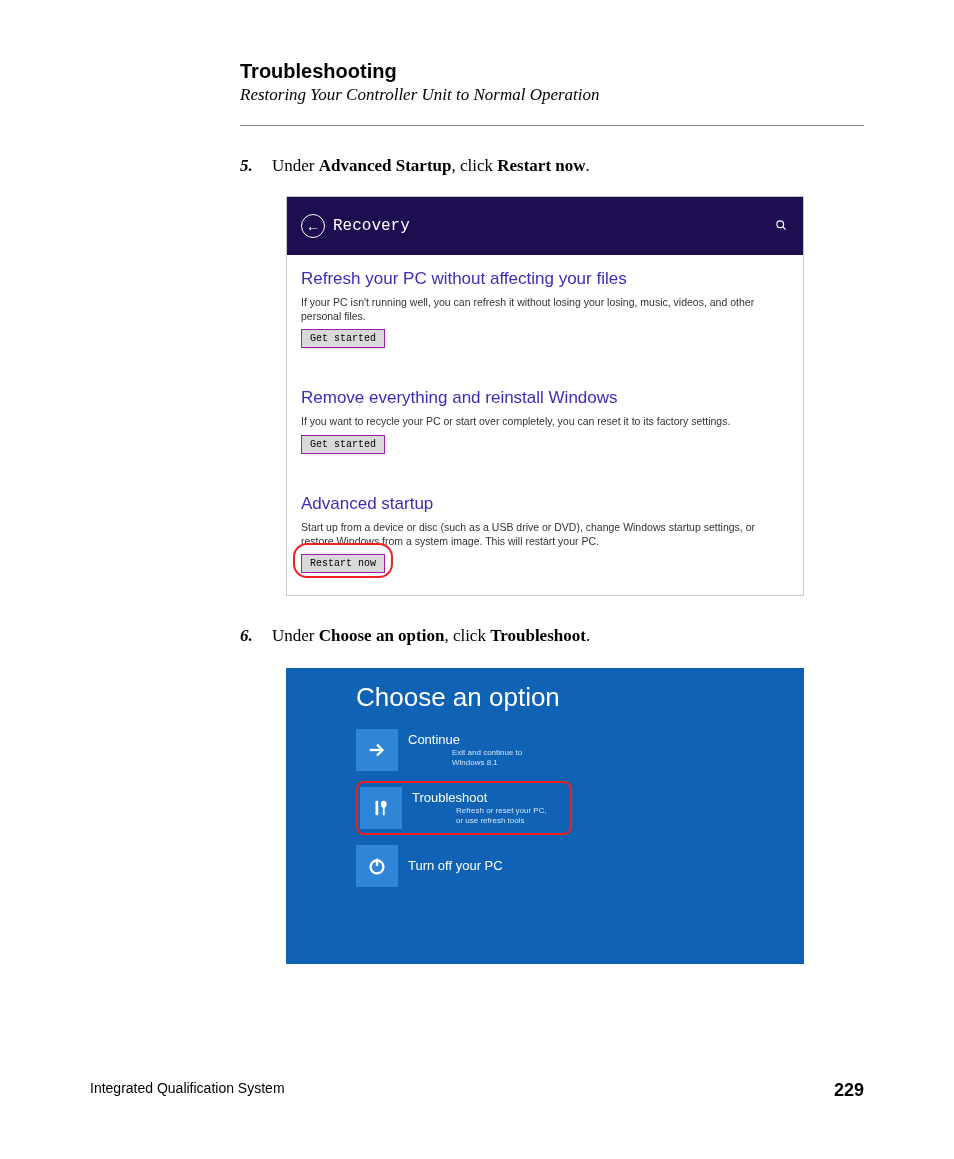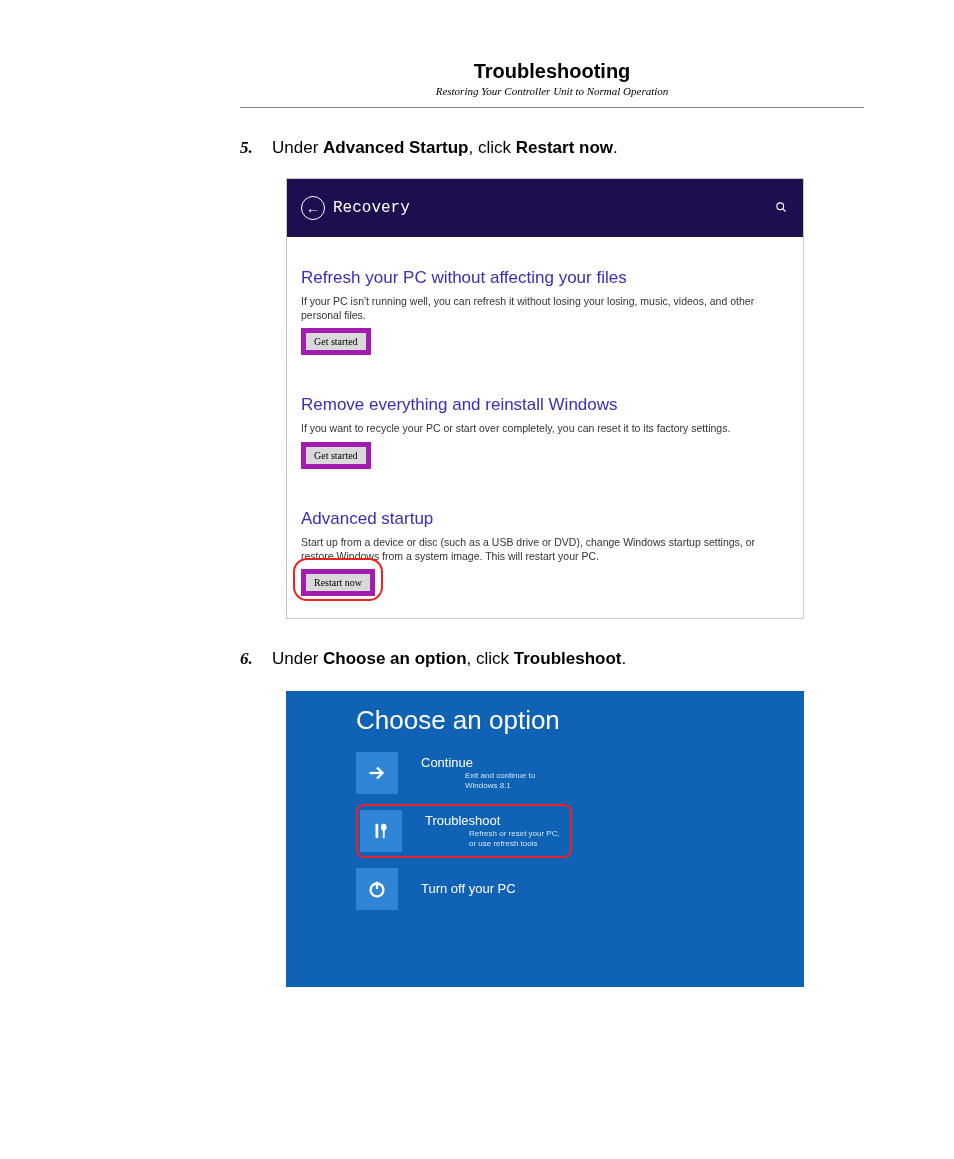--- a/index.html
+++ b/index.html
@@ -10,32 +10,32 @@
     height: 1159px;
     position: relative;
     color: #000;
   }
   .page {
     padding: 60px 90px 0 90px;
     height: 100%;
     position: relative;
   }
   .header {
-    text-align: center;
-    margin-bottom: 10px;
+    text-align: left;
+    margin-bottom: 20px;
     margin-left: 150px;
   }
   .header-title {
     font-weight: bold;
     font-size: 20px;
     font-family: "Segoe UI Semibold", "Segoe UI", Arial, sans-serif;
   }
   .header-sub {
     font-style: italic;
-    font-size: 11px;
+    font-size: 17px;
     font-family: Georgia, "Times New Roman", serif;
     margin-top: 2px;
   }
   .header-rule {
     border: none;
     border-top: 1px solid #888;
     margin-top: 6px;
     margin-left: 150px;
   }
   .step {
@@ -44,21 +44,21 @@
     margin-left: 150px;
   }
   .step-num {
     font-weight: bold;
     font-style: italic;
     font-family: Georgia, "Times New Roman", serif;
     font-size: 17px;
     width: 32px;
     flex-shrink: 0;
   }
-  .step-body { font-size: 17px; font-family: Liberation Sans, sans-serif; }
+  .step-body { font-size: 17px; font-family: Liberation Serif, serif; }
   .step-body .b { font-weight: bold; }
 
   
   .shot1 {
     margin: 20px 0 0 196px;
     width: 518px;
     border: 1px solid #c9c9c9;
     background: #fff;
   }
   .shot1-header {
@@ -86,46 +86,46 @@
     font-size: 16px;
     font-weight: 300;
     font-family: Liberation Mono, monospace;
   }
   .shot1-search {
     position: absolute;
     right: 16px;
     font-size: 12px;
   }
   .shot1-body {
-    padding: 31px 14px 22px 14px;
+    padding: 14px 14px 22px 14px;
     background: #fff;
   }
   .sec-title {
     color: #3b2db6;
     font-size: 17px;
     font-weight: 400;
     font-family: "Segoe UI", Arial, sans-serif;
     margin-top: 14px;
   }
   .sec-title.first { margin-top: 0; }
   .sec-desc {
     font-size: 10.5px;
     color: #333;
     margin-top: 6px;
     line-height: 1.35;
     font-family: "Segoe UI", Arial, sans-serif;
   }
   .sec-btn {
     display: inline-block;
     background: #d9d9d9;
-    border: 5px solid #a21caf;
+    border: 1px solid #a21caf;
     font-size: 10px;
     padding: 3px 8px;
     margin-top: 6px;
-    font-family: Liberation Serif, serif;
+    font-family: Liberation Mono, monospace;
   }
   .sec-gap { height: 26px; }
   .highlight-oval {
     position: relative;
     display: inline-block;
   }
   .highlight-oval::after {
     content: "";
     position: absolute;
     left: -8px; right: -8px; top: -5px; bottom: -5px;
@@ -166,21 +166,21 @@
     height: 54px;
   }
   .tile-icon {
     width: 42px; height: 42px;
     background: #2f86d6;
     color: #fff;
     display: flex; align-items: center; justify-content: center;
     flex-shrink: 0;
   }
   .tile-icon svg { width: 22px; height: 22px; }
-  .tile-text { margin-left: 23px; color: #fff; }
+  .tile-text { margin-left: 10px; color: #fff; }
   .tile-label {
     font-size: 13px;
     font-family: "Segoe UI", Arial, sans-serif;
     font-weight: 400;
   }
   .tile-desc {
     font-size: 8px;
     color: #cde4f7;
     line-height: 1.2;
     margin-top: 1px;
@@ -298,14 +298,18 @@
           <line x1="12" y1="4" x2="12" y2="12"></line>
         </svg>
       </div>
       <div class="tile-text">
         <div class="tile-label">Turn off your PC</div>
       </div>
     </div>
 
   </div>
 
+  <div class="footer">
+    <div>Integrated Qualification System</div>
+    <div class="footer-right">229</div>
+  </div>
 
 </div>
 
 </body></html>

